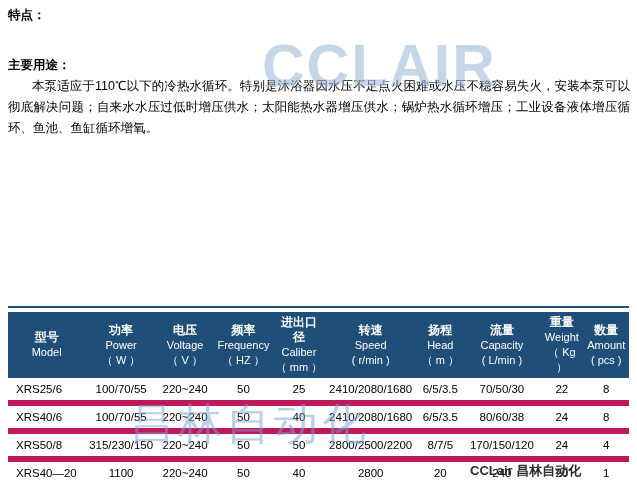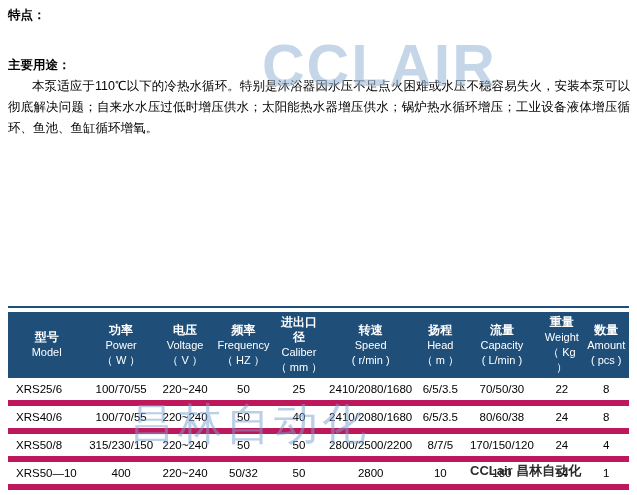--- a/index.html
+++ b/index.html
@@ -234,32 +234,20 @@
           <td>220~240</td>
           <td>50</td>
           <td>50</td>
           <td>2800/2500/2200</td>
           <td>8/7/5</td>
           <td>170/150/120</td>
           <td>24</td>
           <td>4</td>
         </tr>
         <tr>
-          <td class="model">XRS50—10</td>
-          <td>400</td>
-          <td>220~240</td>
-          <td>50/32</td>
-          <td>50</td>
-          <td>2800</td>
-          <td>10</td>
-          <td>180</td>
-          <td>14</td>
-          <td>1</td>
-        </tr>
-        <tr>
           <td class="model">XRS40—20</td>
           <td>1100</td>
           <td>220~240</td>
           <td>50</td>
           <td>40</td>
           <td>2800</td>
           <td>20</td>
           <td>240</td>
           <td>20</td>
           <td>1</td>

